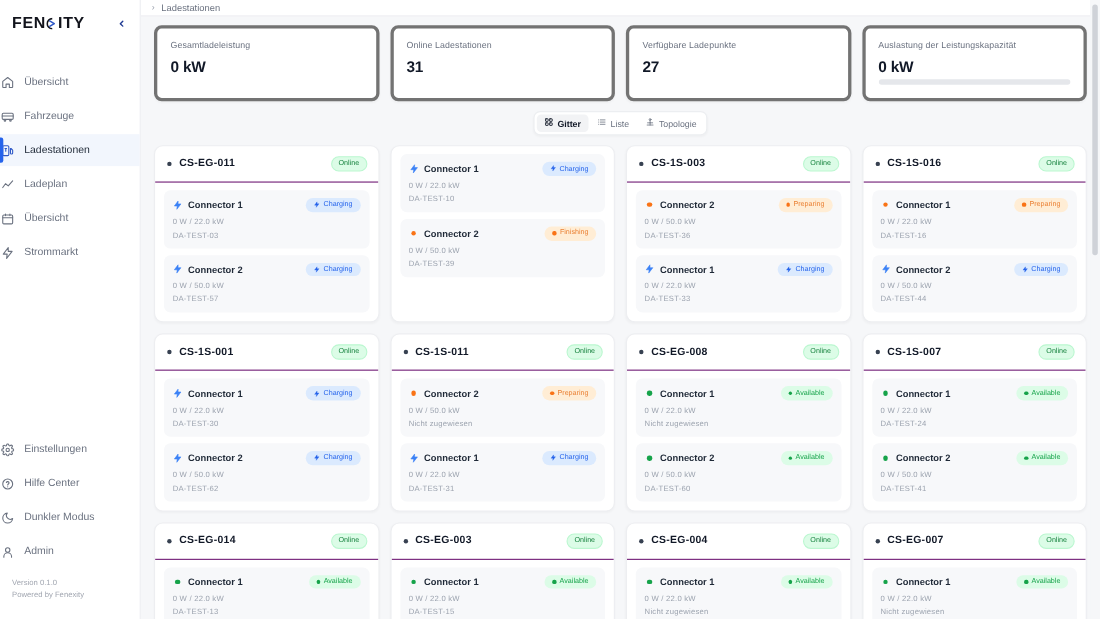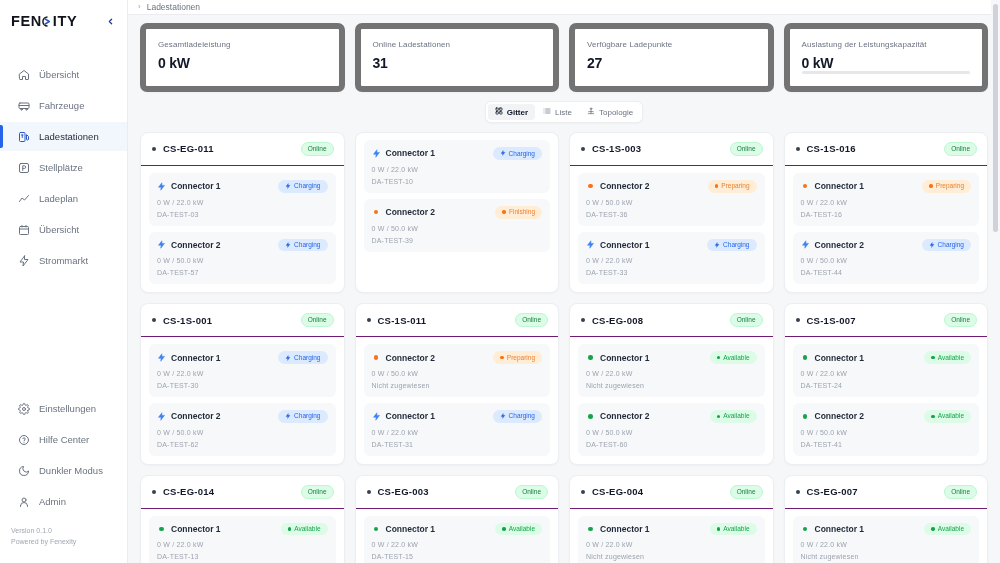--- a/index.html
+++ b/index.html
@@ -28,21 +28,21 @@
     color: #12141c; display: flex; align-items: center;
   }
   .logo-x { display: inline-flex; align-items: center; margin: 0 0px; }
   .collapse-btn {
     margin-left: auto; color: #1f3a93; display: flex; align-items: center;
     cursor: pointer; padding: 2px;
   }
   .nav { margin-top: 22px; display: flex; flex-direction: column; }
   .nav-item {
     display: flex; align-items: center; gap: 9px;
-    height: 29px; padding-left: 17px; position: relative;
+    height: 29px; position: relative;
     color: #6b7280; font-size: 9.5px; cursor: pointer;
     margin-bottom: 2px;
   }
   .nav-item .ico { width: 13px; height: 13px; display: inline-flex; align-items: center; justify-content: center; flex: 0 0 13px; }
   .nav-item.active { color: #1f2937; background: #f2f6fd; }
   .nav-item.active::before {
     content: ""; position: absolute; left: 0; top: 3px; bottom: 3px;
     width: 2.5px; background: #2563eb; border-radius: 0 2px 2px 0;
   }
   .nav-item.active .ico svg { stroke: #2f59c7; }
@@ -63,21 +63,21 @@
     flex: 0 0 15px;
   }
   .crumb-chevron { color: #9ca3af; font-size: 8px; line-height: 1; }
   .crumb-text { font-size: 8.5px; color: #6b7280; }
 
   .content { flex: 1; overflow: hidden; padding: 8px 12px 0 12px; position: relative; }
 
   
   .stats { display: flex; gap: 10px; }
   .stat-card {
-    flex: 1; background: #ffffff; border: 6px solid #737373; border-radius: 7px;
+    flex: 1; background: #ffffff; border: 3px solid #737373; border-radius: 7px;
     padding: 11px 12px 12px 12px; height: 69px;
     box-shadow: 0 1px 2px rgba(16,24,40,0.03);
     display: flex; flex-direction: column;
   }
   .stat-label { font-size: 8px; color: #6b7280; margin-bottom: 6px; letter-spacing: 0.1px; }
   .stat-value { font-size: 14px; font-weight: 700; color: #111827; letter-spacing: -0.2px; }
   .stat-bar-wrap { margin-top: auto; width: 100%; height: 5px; background: #e5e7eb; border-radius: 3px; overflow: hidden; }
   .stat-bar-fill { height: 100%; width: 0%; background: #2563eb; border-radius: 3px; }
 
   
@@ -191,29 +191,20 @@
       </div>
       <div class="nav-item active">
         <span class="ico">
           <svg width="12" height="12" viewBox="0 0 24 24" fill="none" stroke="#2f59c7" stroke-width="2" stroke-linecap="round" stroke-linejoin="round">
               <rect x="3" y="3" width="11" height="18" rx="2"></rect>
               <path d="M7 8l3 0M8.5 8v5"></path>
               <path d="M17 8v8a2 2 0 0 0 4 0V11l-3-3"></path>
             </svg>
         </span>
         <span>Ladestationen</span>
-      </div>
-      <div class="nav-item">
-        <span class="ico">
-          <svg width="12" height="12" viewBox="0 0 24 24" fill="none" stroke="#6b7280" stroke-width="2" stroke-linecap="round" stroke-linejoin="round">
-              <rect x="3" y="3" width="18" height="18" rx="3"></rect>
-              <path d="M9.5 17V7.5h3.2a2.7 2.7 0 0 1 0 5.4H9.5" stroke-width="1.9"></path>
-            </svg>
-        </span>
-        <span>Stellplätze</span>
       </div>
       <div class="nav-item">
         <span class="ico">
           <svg width="12" height="12" viewBox="0 0 24 24" fill="none" stroke="#6b7280" stroke-width="2" stroke-linecap="round" stroke-linejoin="round">
               <polyline points="3 17 8 10 13 14 21 5"></polyline>
             </svg>
         </span>
         <span>Ladeplan</span>
       </div>
       <div class="nav-item">

